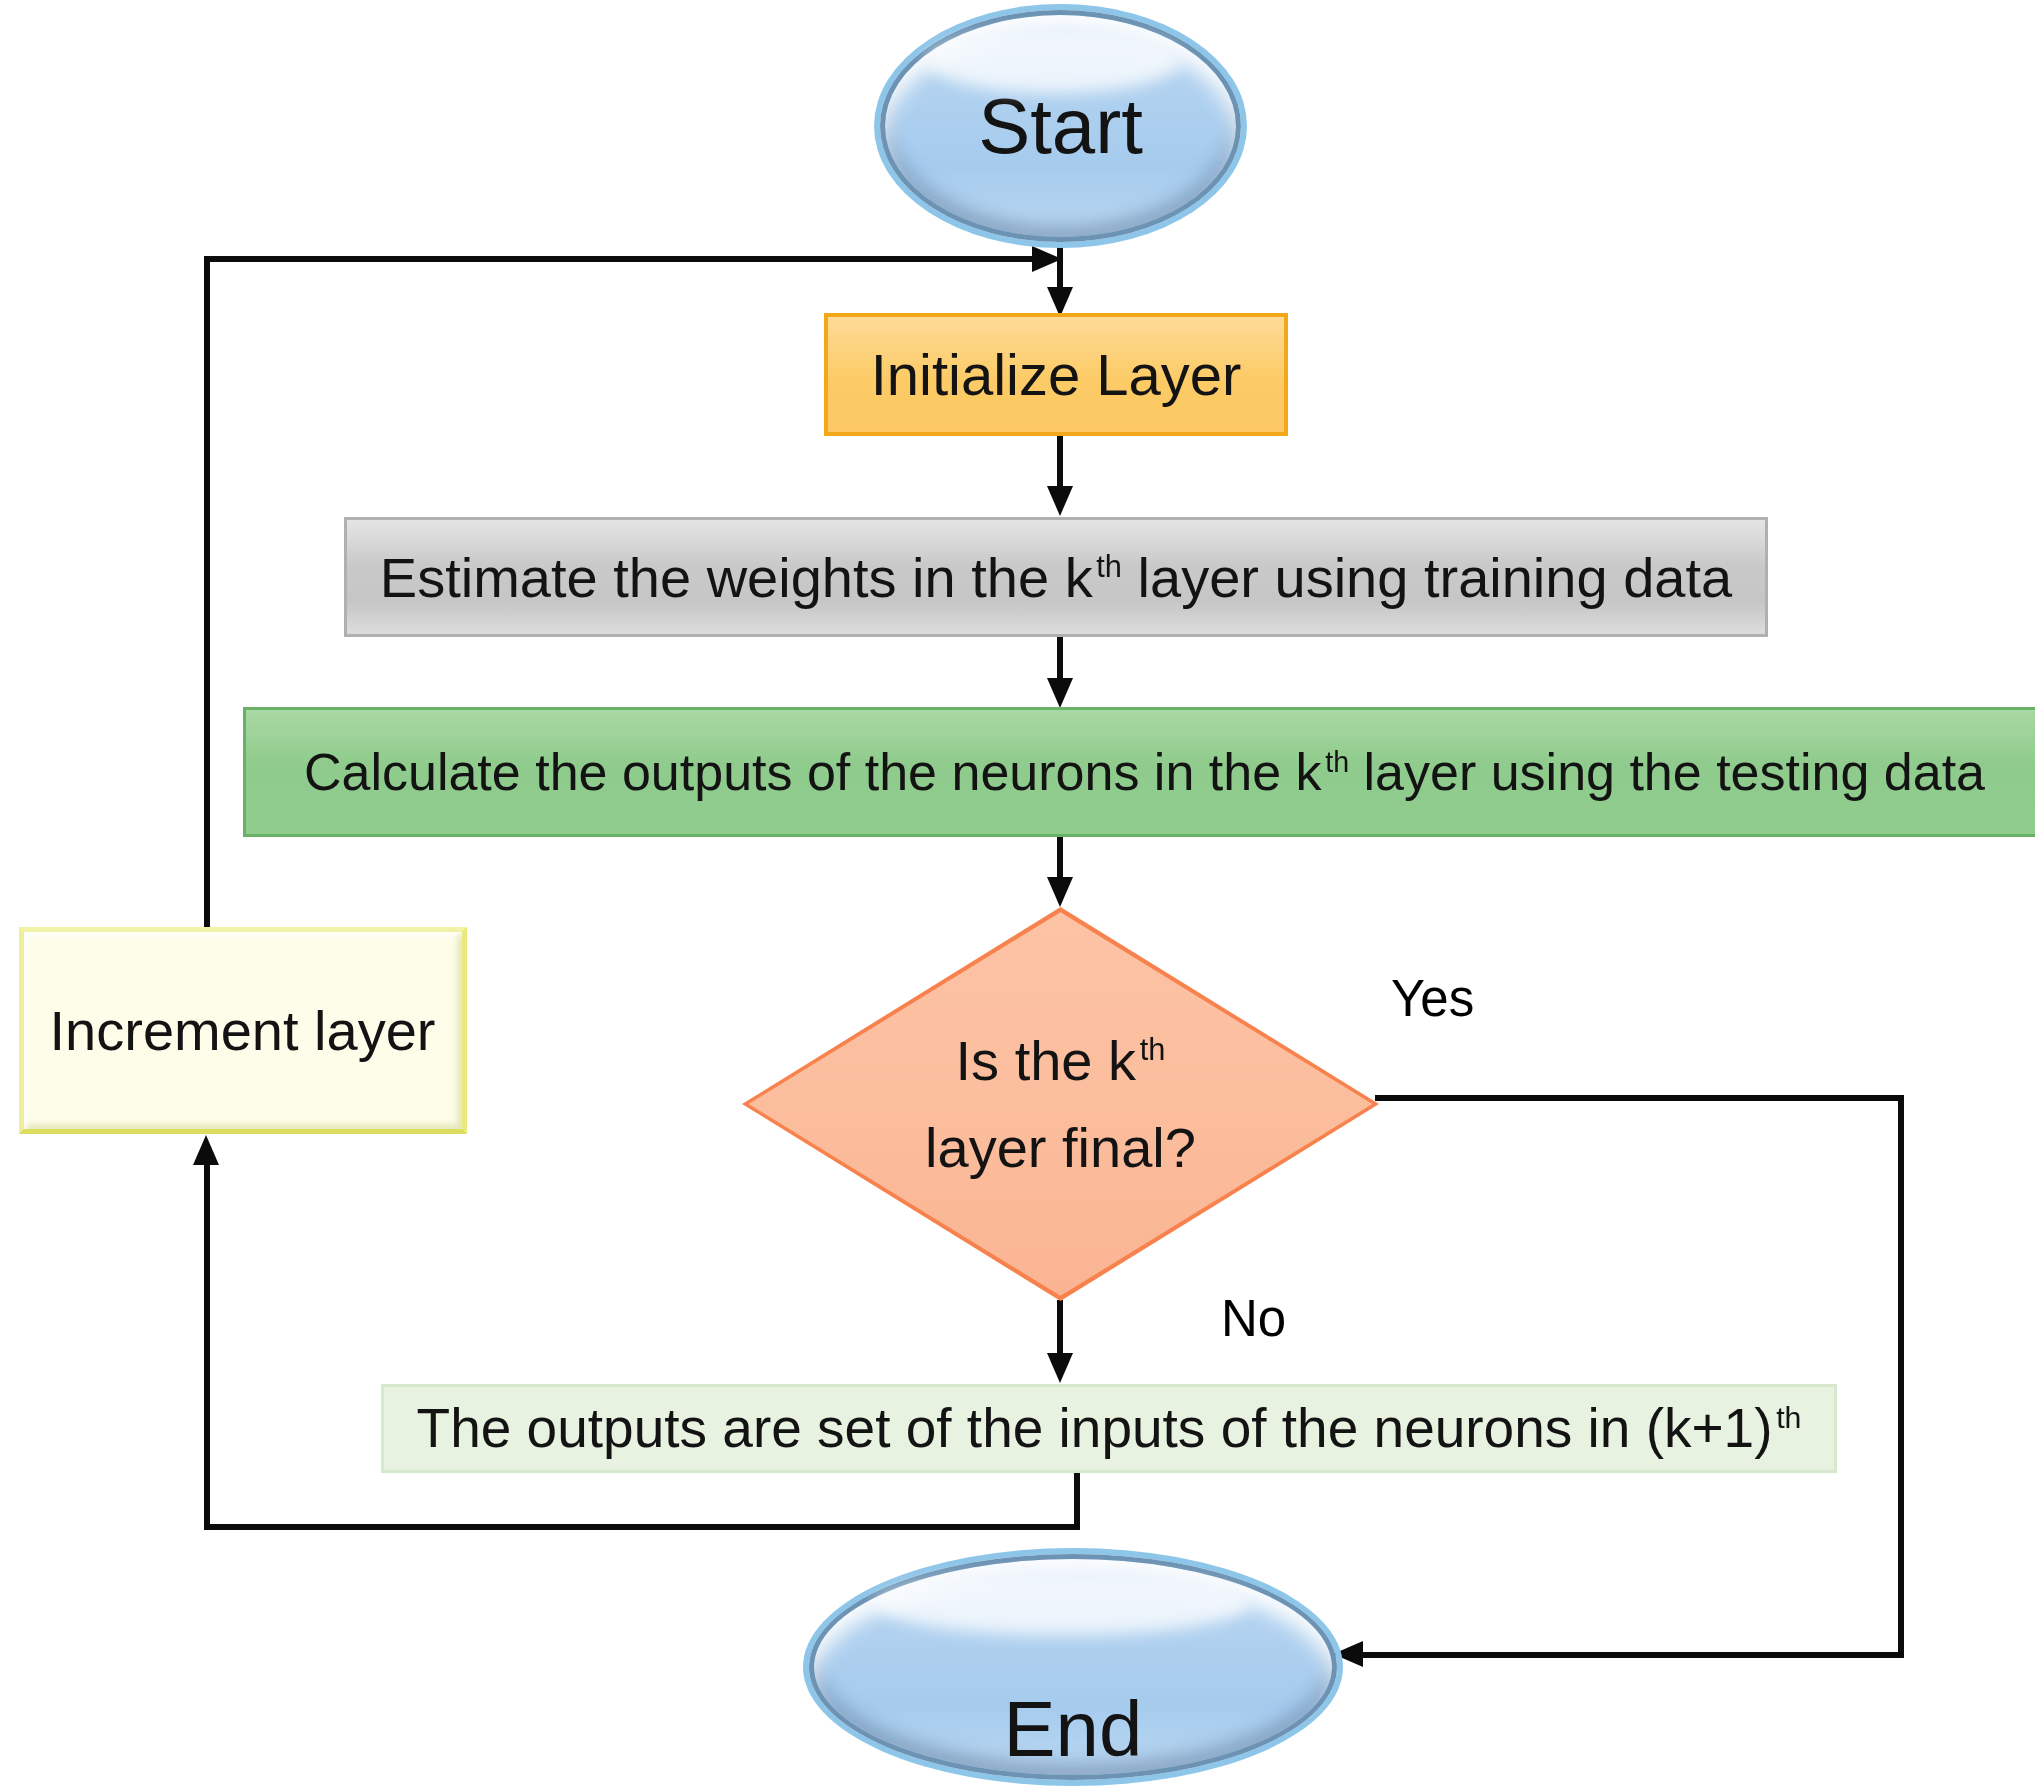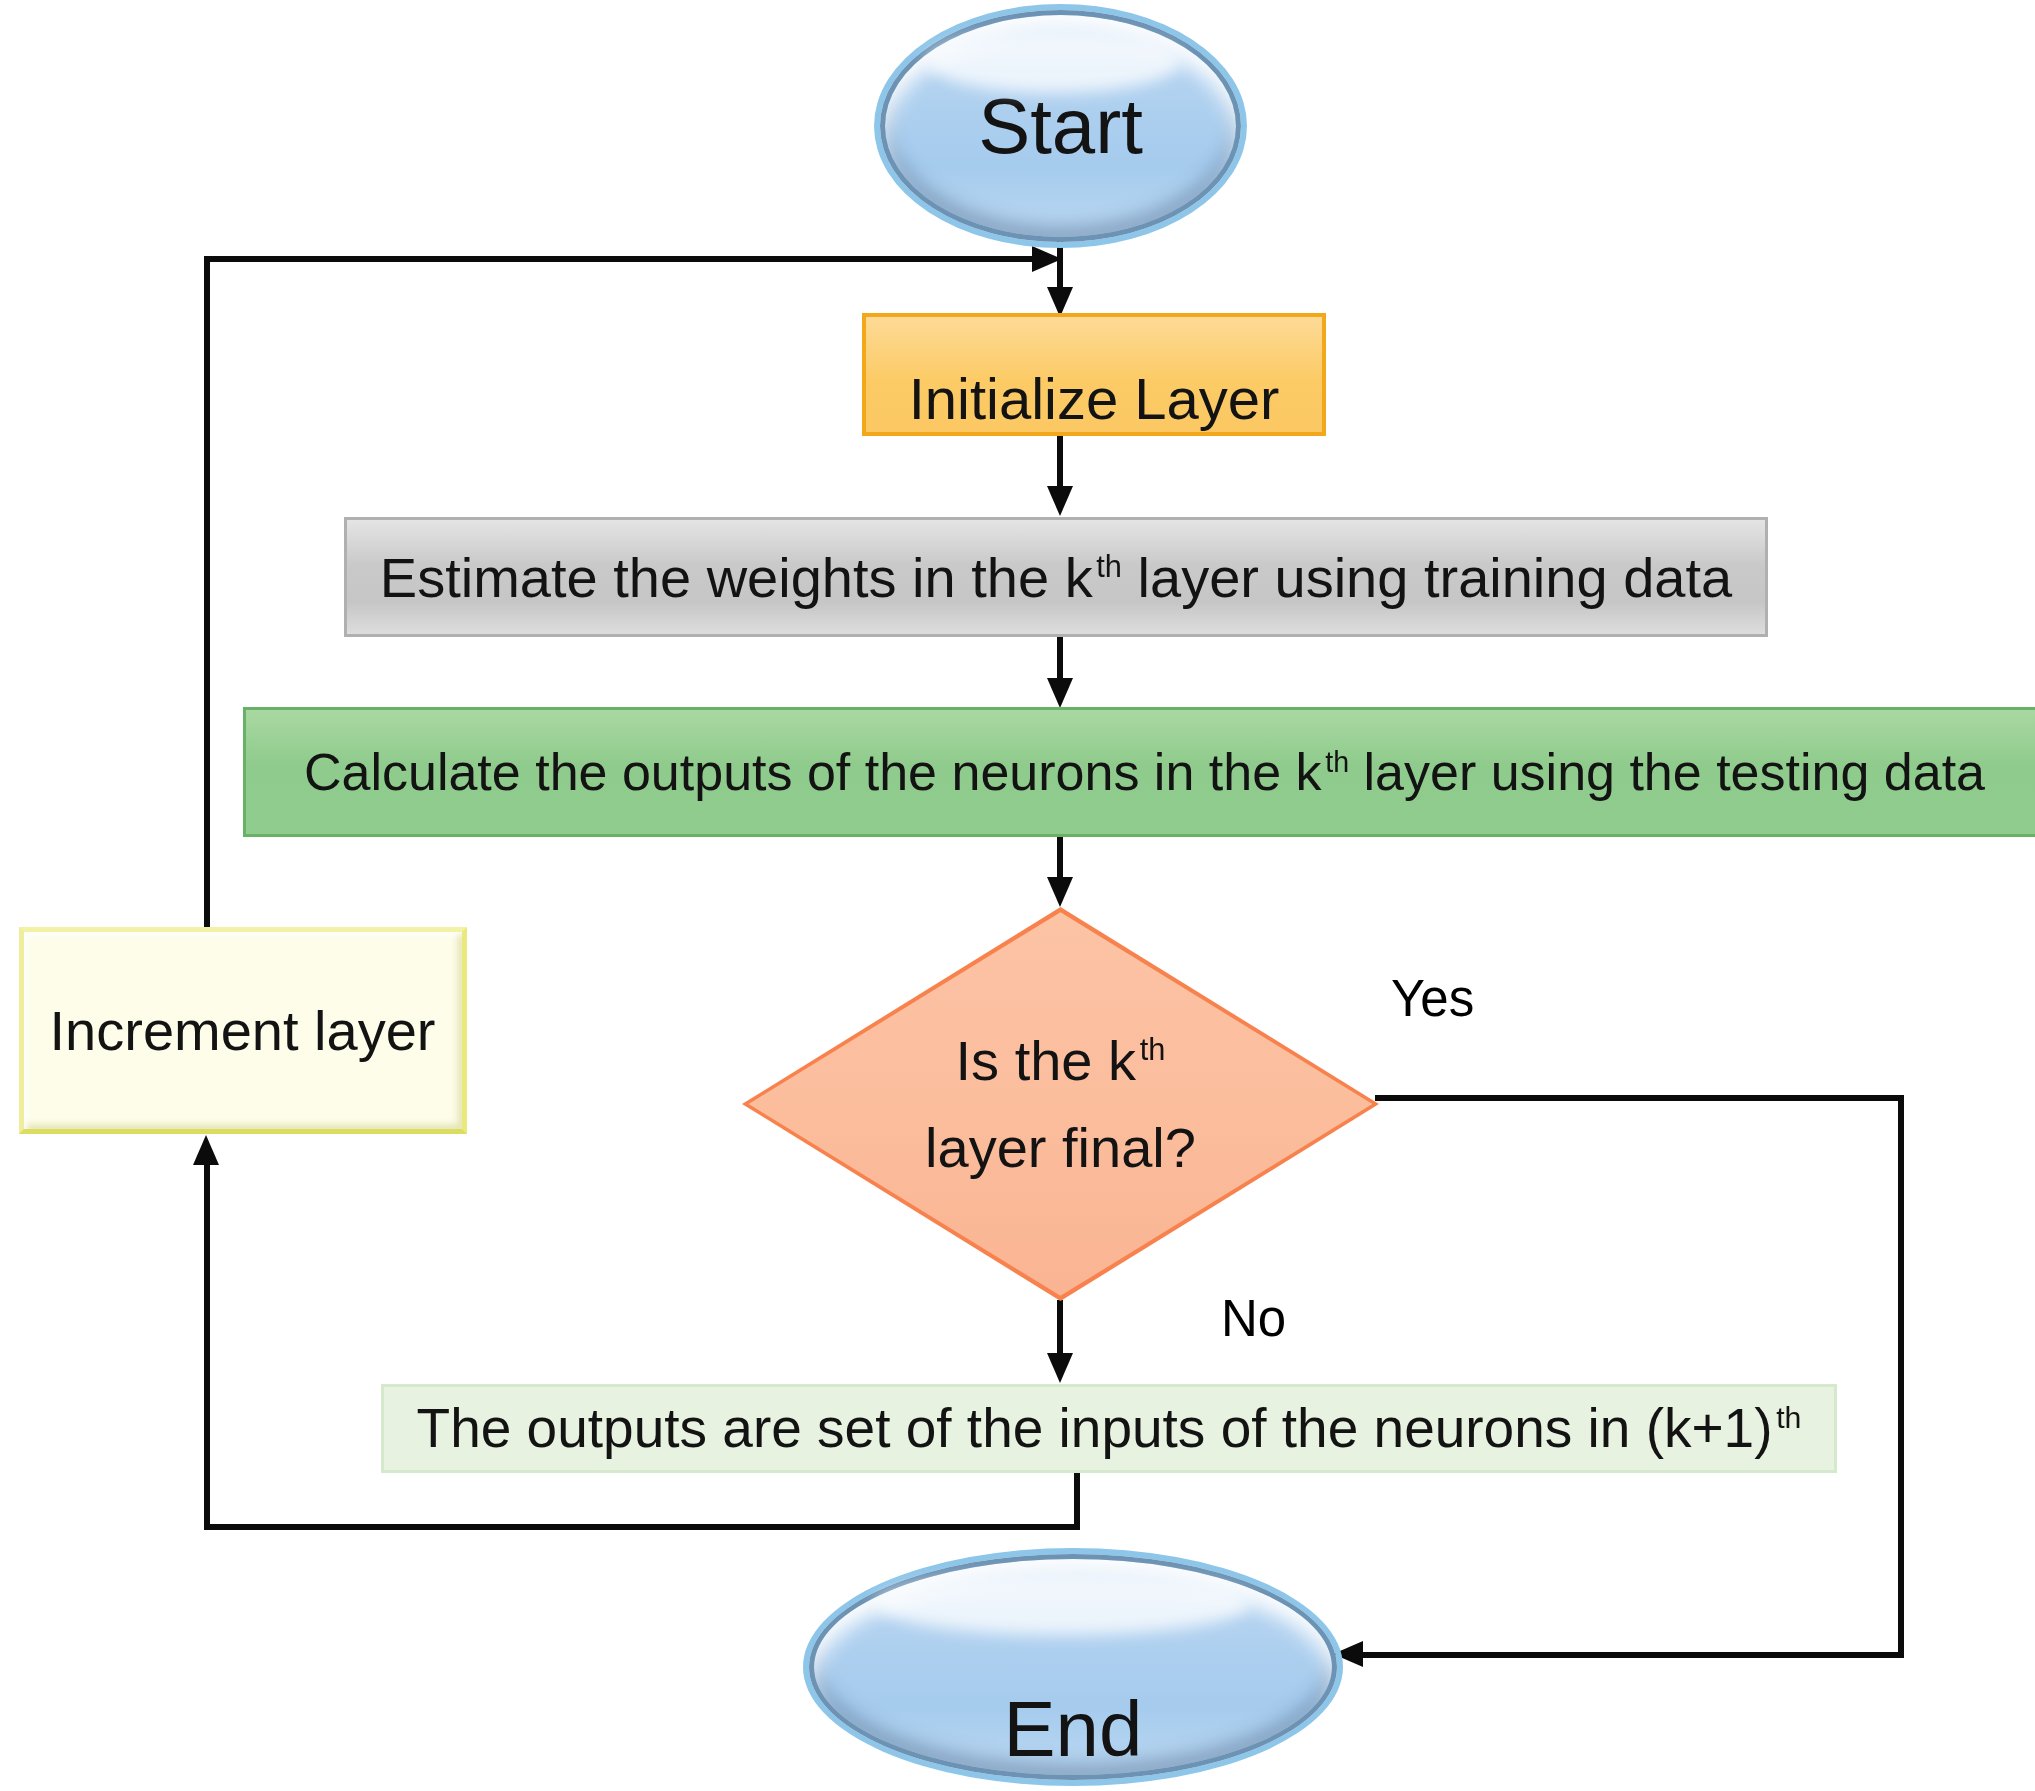--- a/index.html
+++ b/index.html
@@ -86,21 +86,21 @@
   <div class="line" style="left:1074px;top:1469px;width:6px;height:61px;"></div>
   <div class="line" style="left:204px;top:1524px;width:876px;height:6px;"></div>
   <div class="line" style="left:204px;top:1161px;width:6px;height:369px;"></div>
   <div class="ah ah-up" style="left:193px;top:1135px;"></div>
 
   <div class="node terminal" style="left:880px;top:10.4px;width:351px;height:222px;">
     <div class="gloss"></div>
     <span>Start</span>
   </div>
 
-  <div class="node box-init" style="left:862px;top:313px;width:456px;height:115px;align-items:flex-end;">
+  <div class="node box-init" style="left:824px;top:313px;width:456px;height:115px;">
     <span>Initialize Layer</span>
   </div>
 
   <div class="node box-gray" style="left:344px;top:517px;width:1418px;height:114px;">
     <span><span>Estimate the weights in the k</span><sup>th</sup><span> layer using training data</span></span>
   </div>
 
   <div class="node box-green" style="left:243px;top:707px;width:1797px;height:124px;">
     <span><span>Calculate the outputs of the neurons in the k</span><sup>th</sup><span> layer using the testing data</span></span>
   </div>

